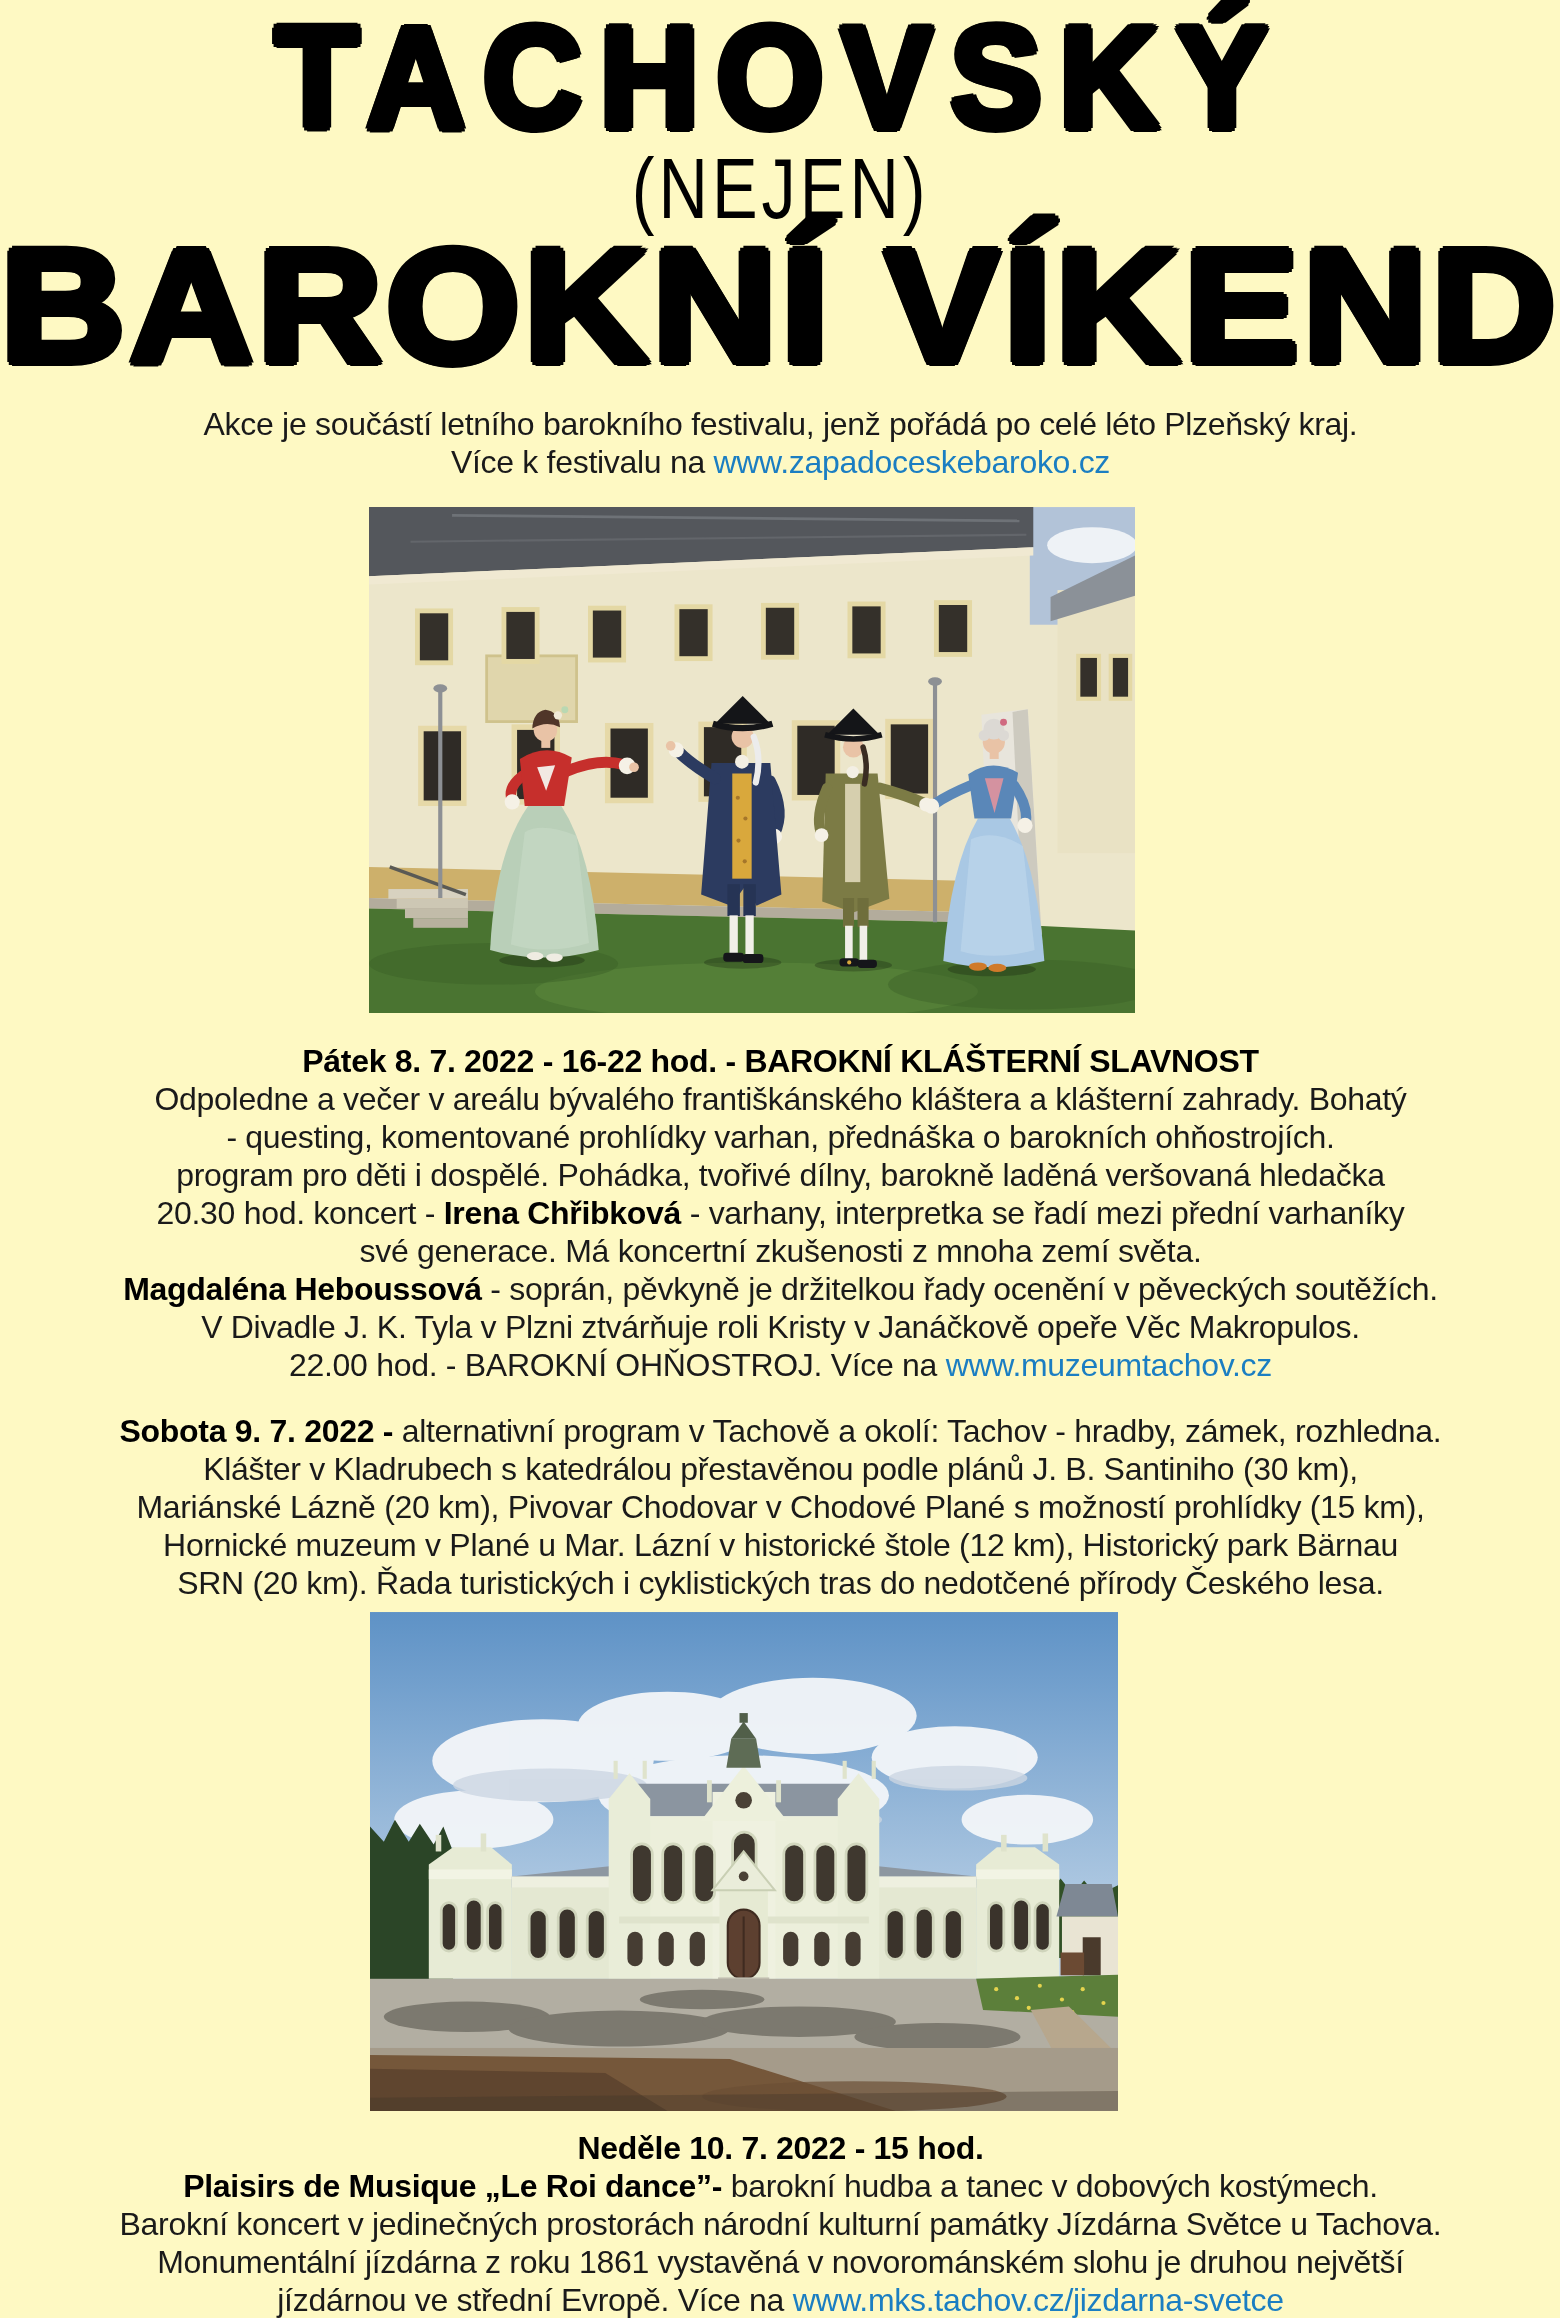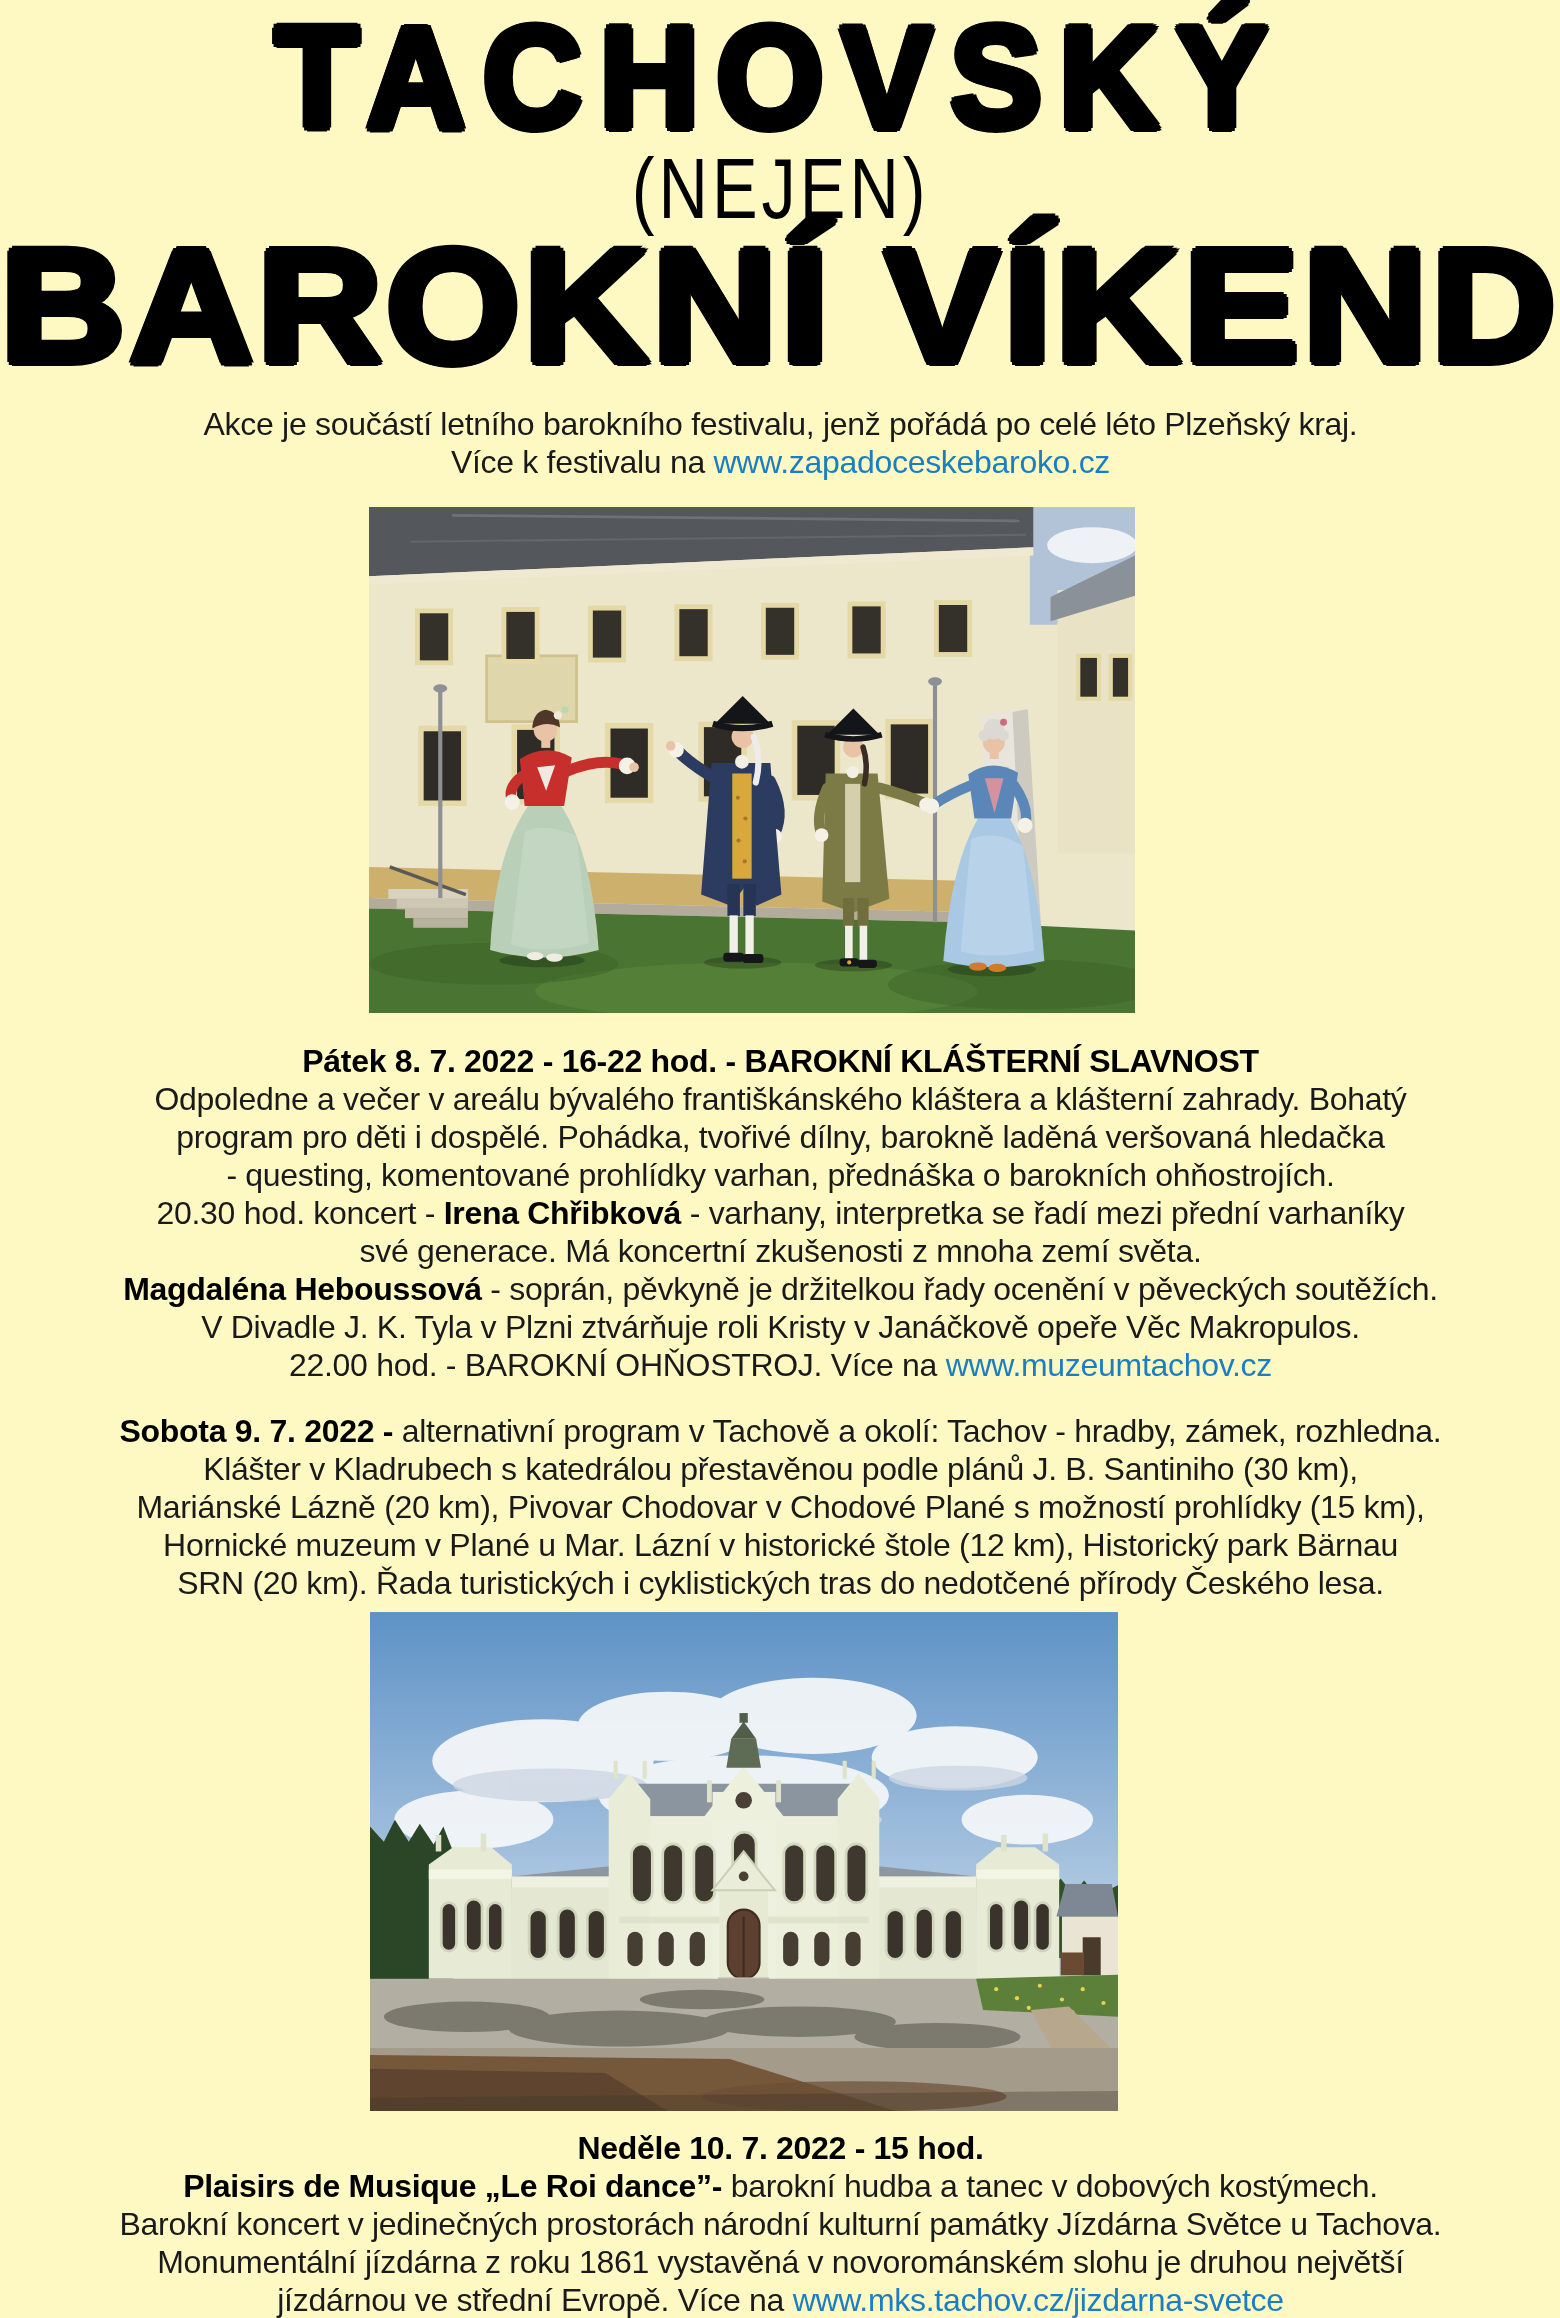--- a/index.html
+++ b/index.html
@@ -220,22 +220,22 @@
         <circle cx="917" cy="311" r="5" fill="#d06a80"></circle>
         <ellipse cx="880" cy="664" rx="13" ry="6" fill="#d07a2a"></ellipse>
         <ellipse cx="908" cy="666" rx="13" ry="6" fill="#d07a2a"></ellipse>
       </g>
     </svg>
   </figure>
 
   <div class="para friday">
     <div class="line bold">Pátek 8. 7. 2022 - 16-22 hod. - BAROKNÍ KLÁŠTERNÍ SLAVNOST</div>
     <div class="line">Odpoledne a večer v areálu bývalého františkánského kláštera a klášterní zahrady. Bohatý</div>
+    <div class="line">- questing, komentované prohlídky varhan, přednáška o barokních ohňostrojích.</div>
     <div class="line">program pro děti i dospělé. Pohádka, tvořivé dílny, barokně laděná veršovaná hledačka</div>
-    <div class="line">- questing, komentované prohlídky varhan, přednáška o barokních ohňostrojích.</div>
     <div class="line"><span>20.30 hod. koncert - </span><b>Irena Chřibková</b><span> - varhany, interpretka se řadí mezi přední varhaníky</span></div>
     <div class="line">své generace. Má koncertní zkušenosti z mnoha zemí světa.</div>
     <div class="line"><b>Magdaléna Heboussová</b><span> - soprán, pěvkyně je držitelkou řady ocenění v pěveckých soutěžích.</span></div>
     <div class="line">V Divadle J. K. Tyla v Plzni ztvárňuje roli Kristy v Janáčkově opeře Věc Makropulos.</div>
     <div class="line"><span>22.00 hod. - BAROKNÍ OHŇOSTROJ. Více na </span><a class="weblink">www.muzeumtachov.cz</a></div>
   </div>
 
   <div class="para saturday">
     <div class="line"><b>Sobota 9. 7. 2022 - </b><span>alternativní program v Tachově a okolí: Tachov - hradby, zámek, rozhledna.</span></div>
     <div class="line">Klášter v Kladrubech s katedrálou přestavěnou podle plánů J. B. Santiniho (30 km),</div>

